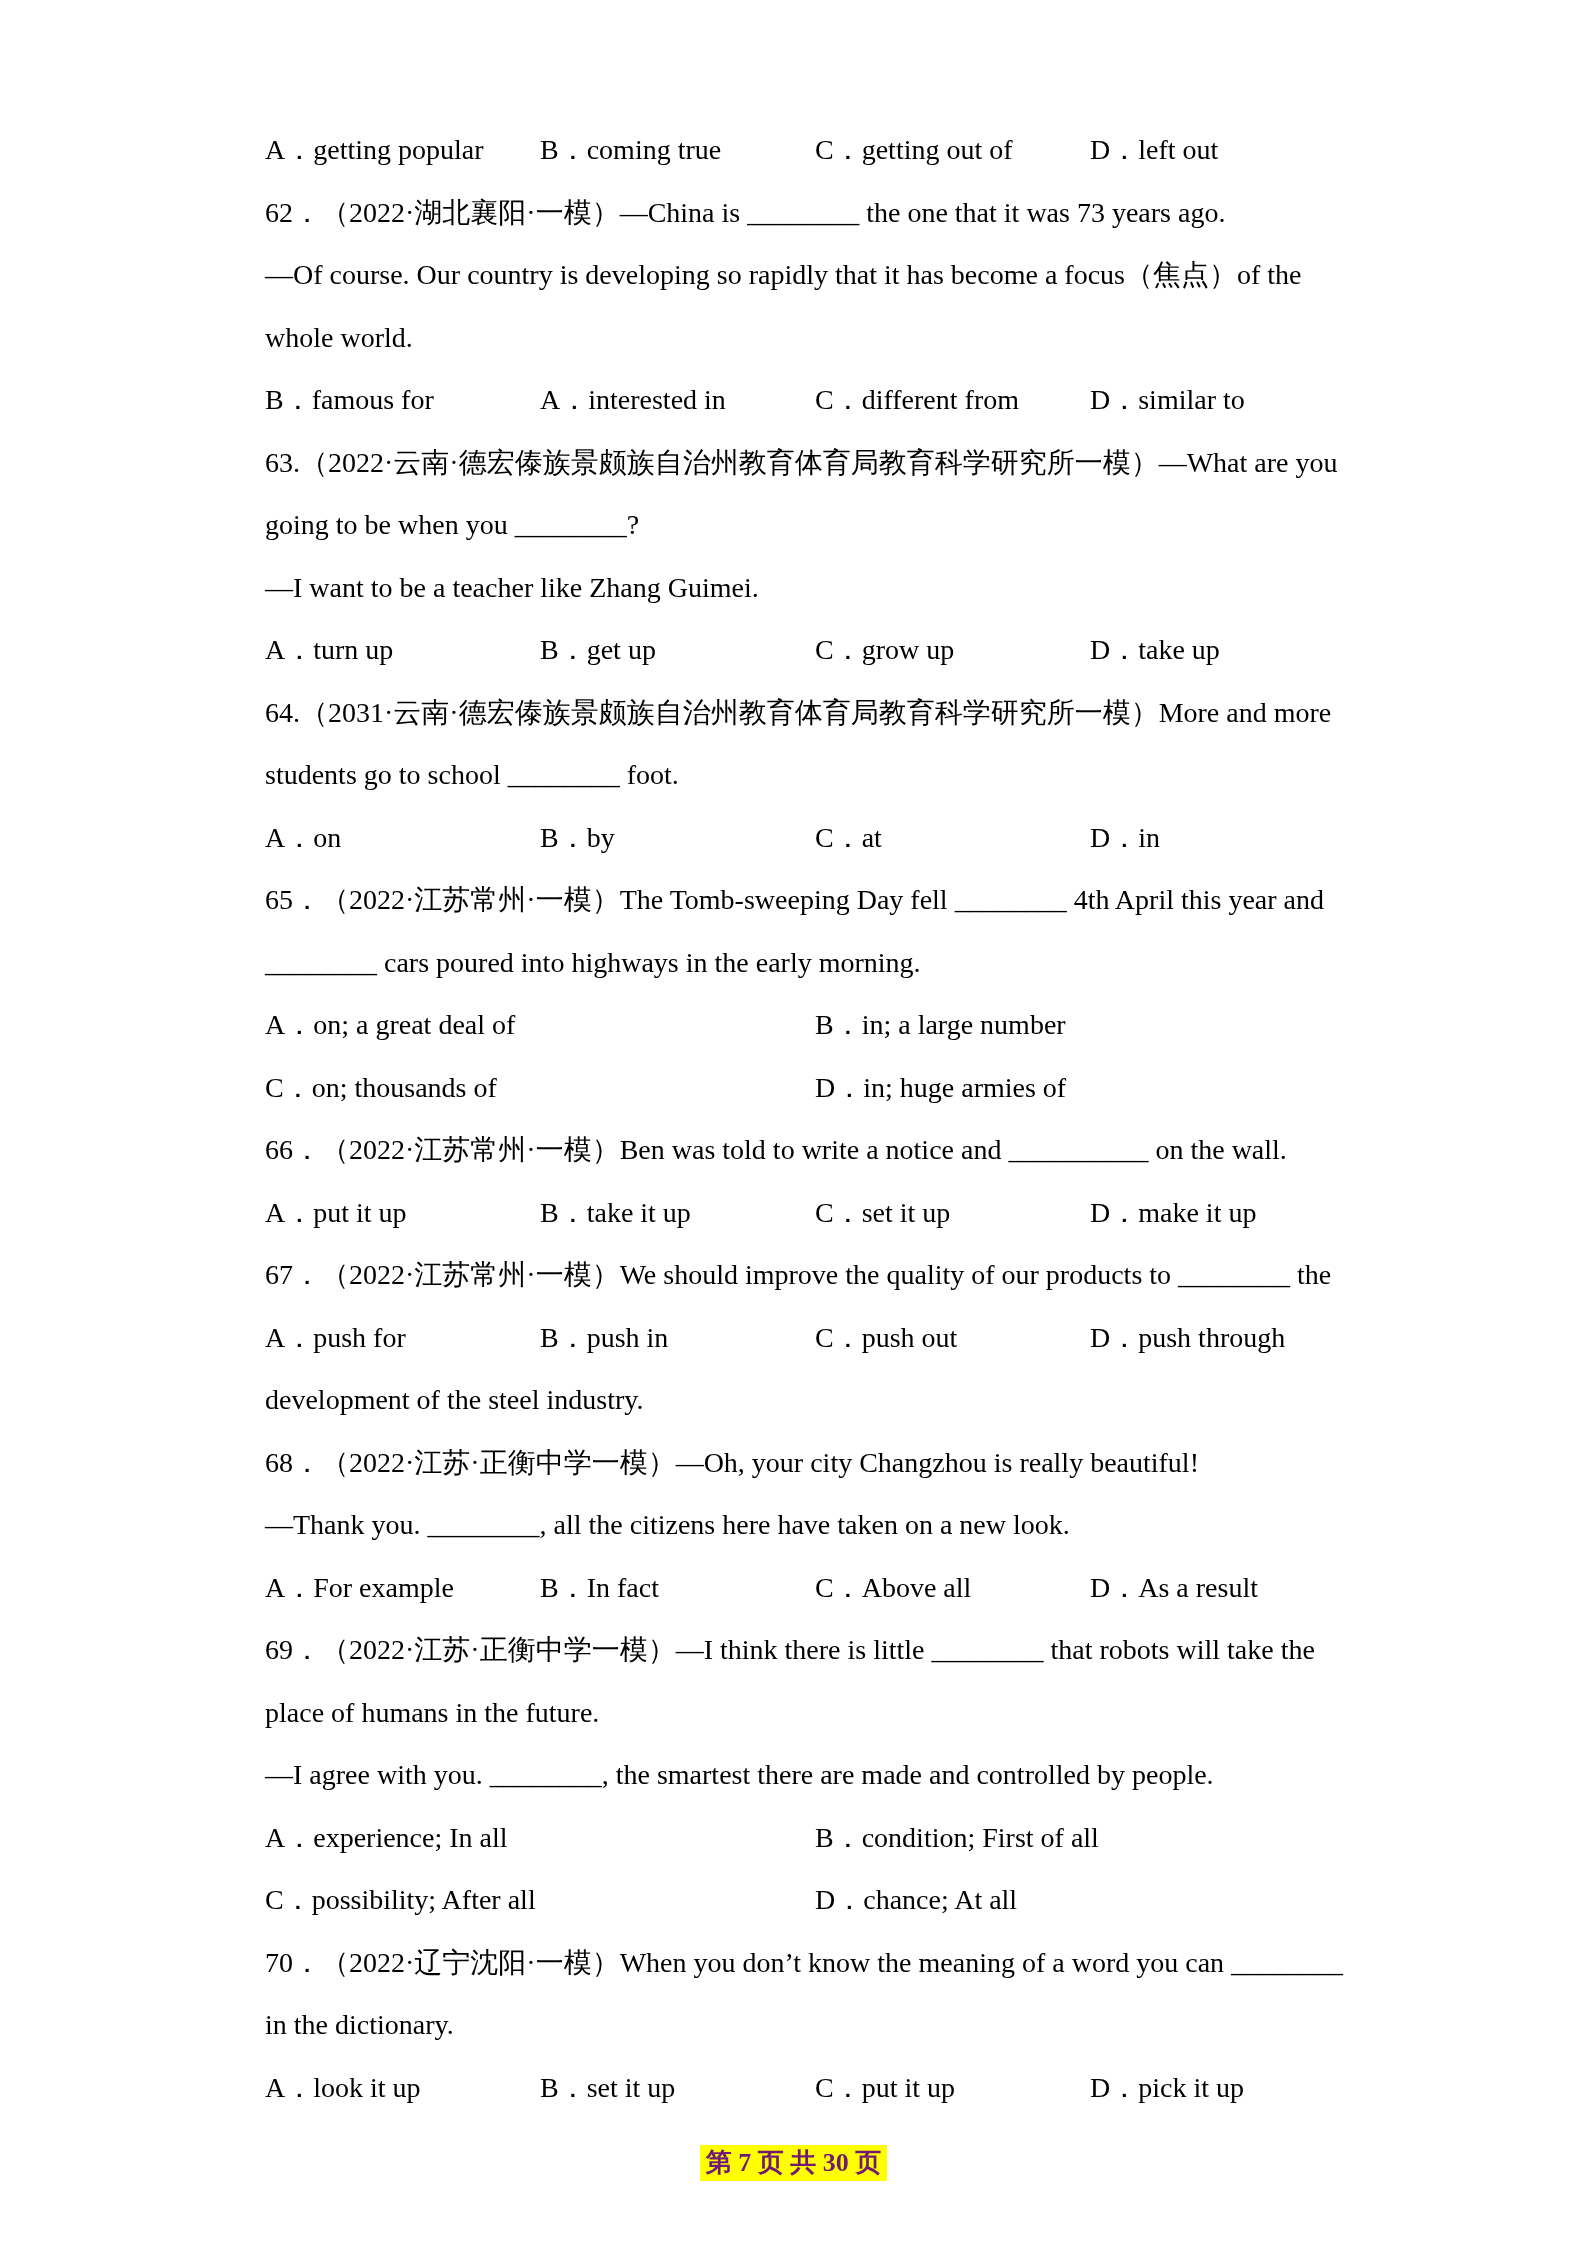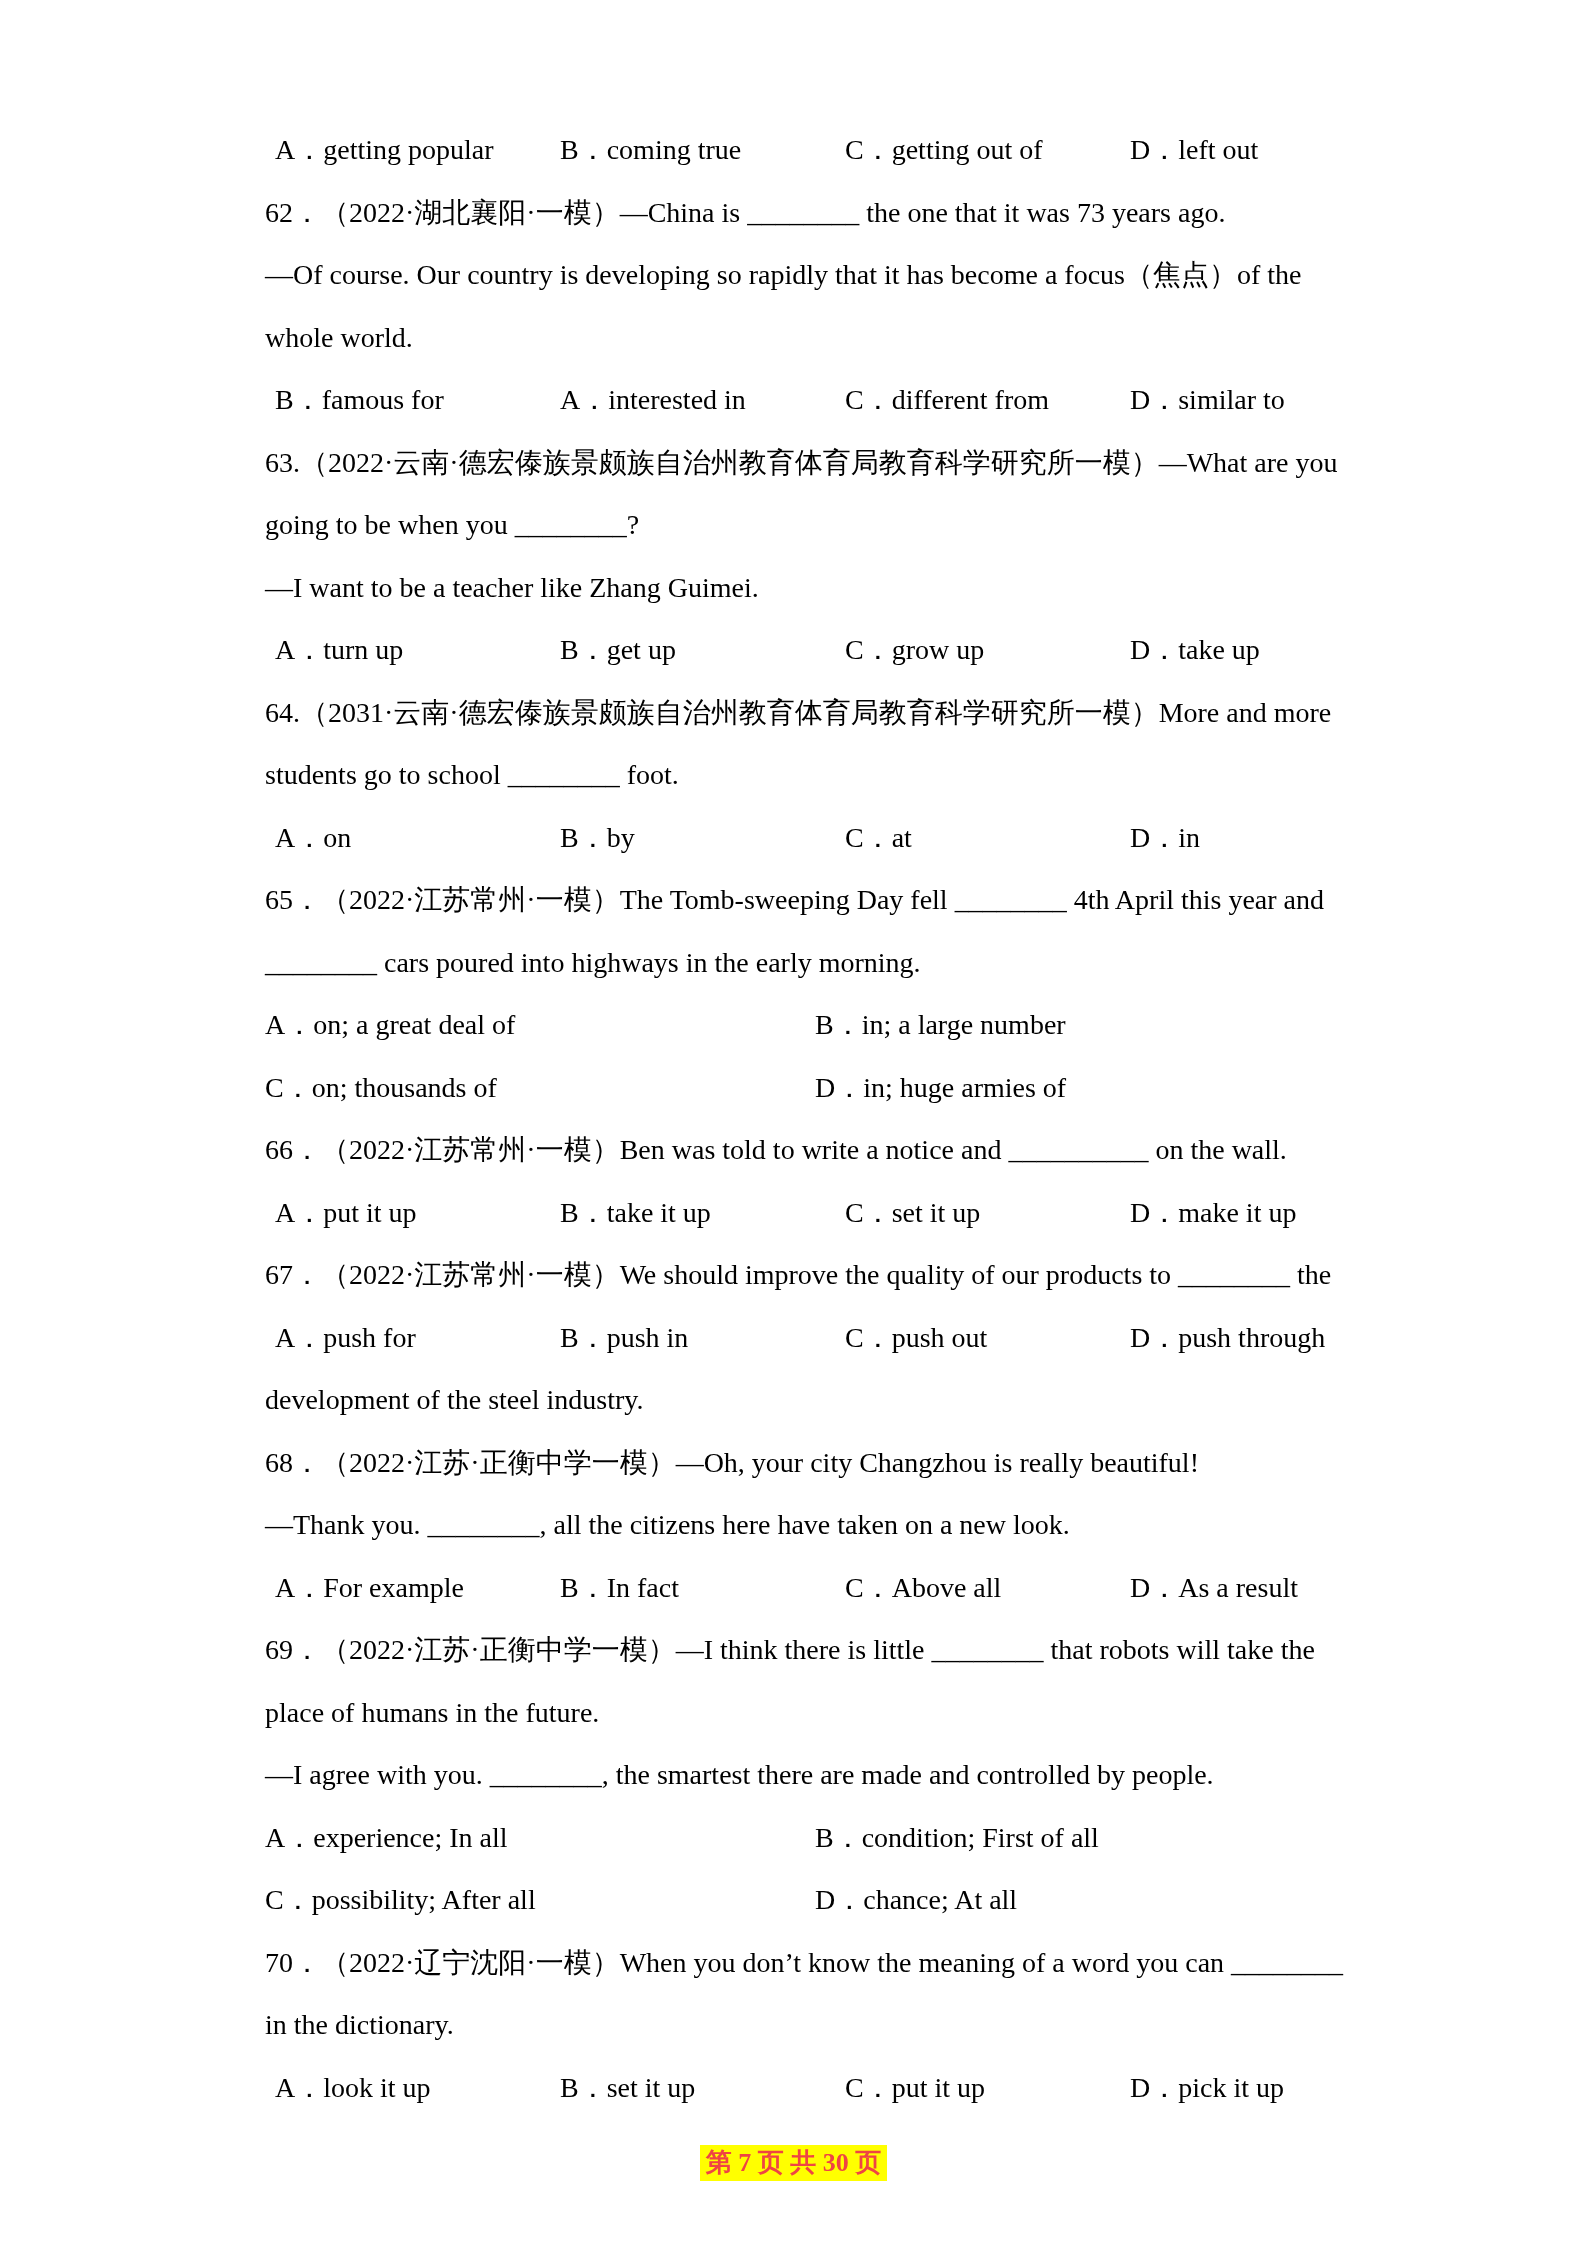--- a/index.html
+++ b/index.html
@@ -27,21 +27,20 @@
     height: 62.5px;
     line-height: 62.5px;
     white-space: nowrap;
   }
   .options-row {
     display: flex;
   }
   .opt4 {
     width: 275px;
     flex: 0 0 auto;
-    margin-left: 10px;
   }
   .opt4:last-child {
     width: auto;
   }
   .opt2 {
     width: 550px;
     flex: 0 0 auto;
   }
   .opt2:last-child {
     width: auto;
@@ -145,15 +144,15 @@
       <div class="line text-line">70．（2022·辽宁沈阳·一模）When you don’t know the meaning of a word you can ________</div>
       <div class="line text-line">in the dictionary.</div>
       <div class="line options-row">
         <span class="opt4">A．look it up</span>
         <span class="opt4">B．set it up</span>
         <span class="opt4">C．put it up</span>
         <span class="opt4">D．pick it up</span>
       </div>
     </div>
   <div class="footer">
-    <span class="footer-highlight" id="footer-highlight" style="background: rgb(255, 255, 0); color: #ef4444;">第 7 页 共 30 页</span>
+    <span class="footer-highlight" id="footer-highlight" style="background: rgb(255, 255, 0); color: #701a75;">第 7 页 共 30 页</span>
   </div>
 </div>
 
 </body></html>

